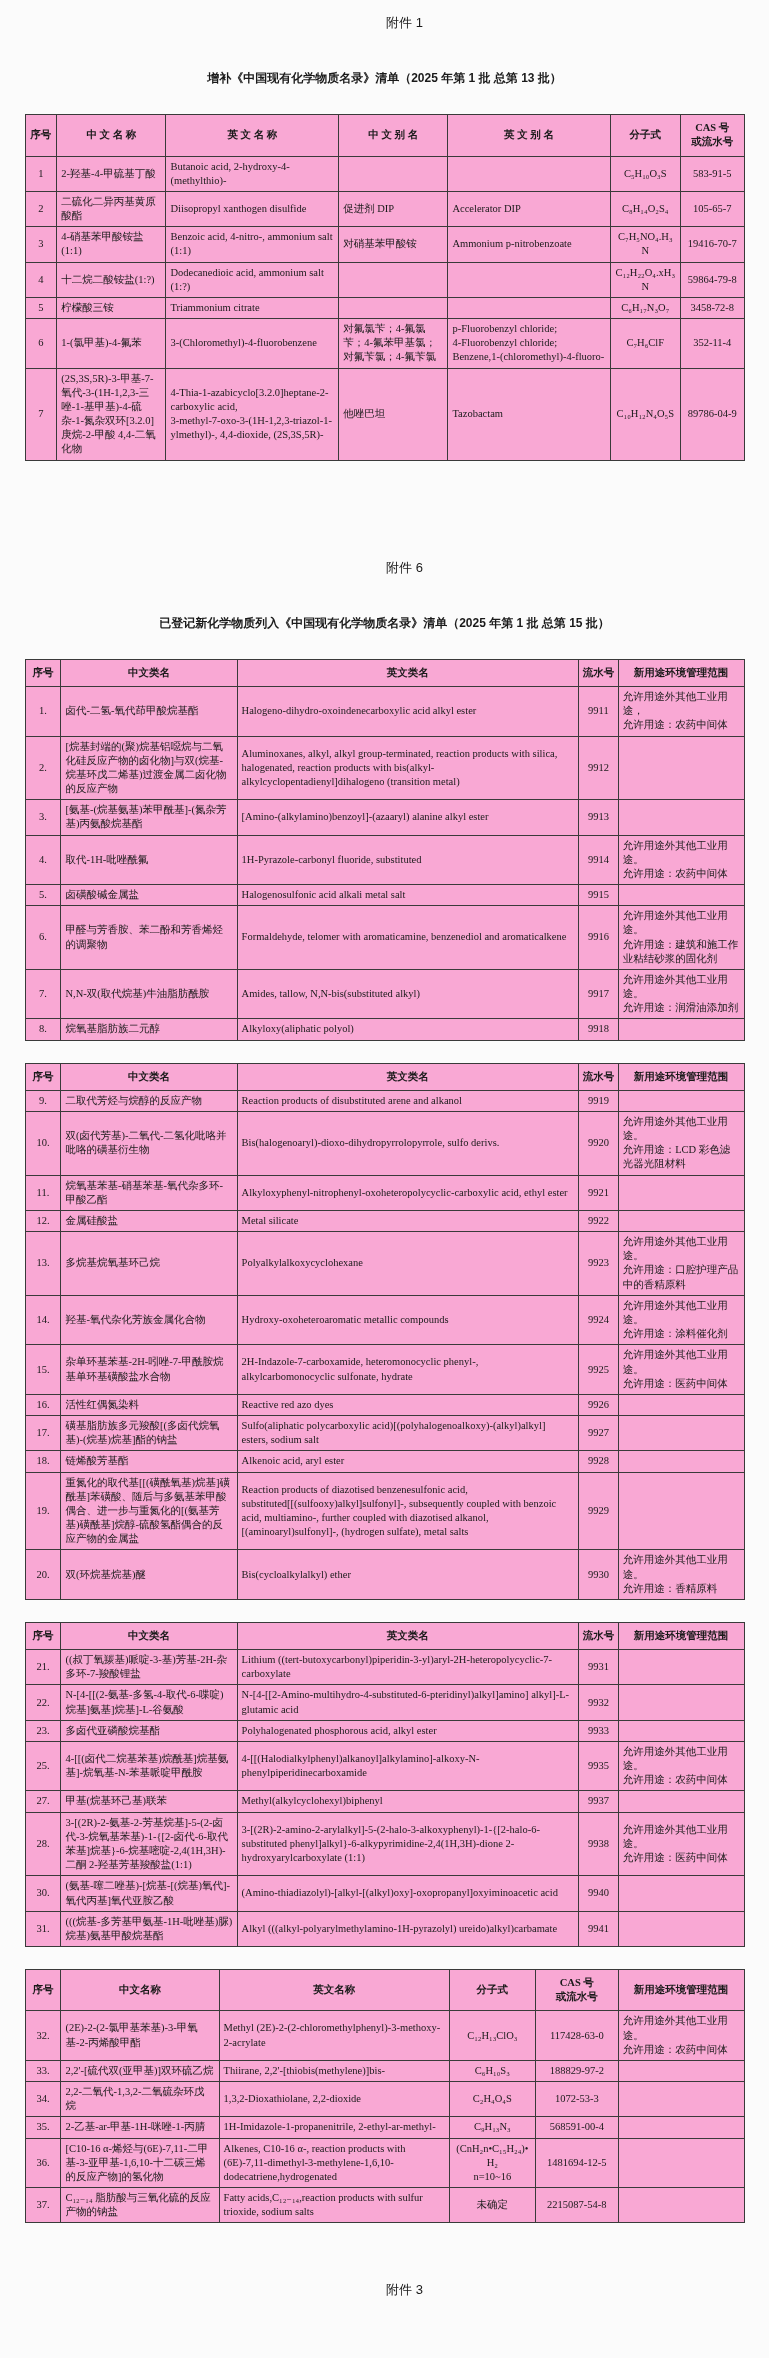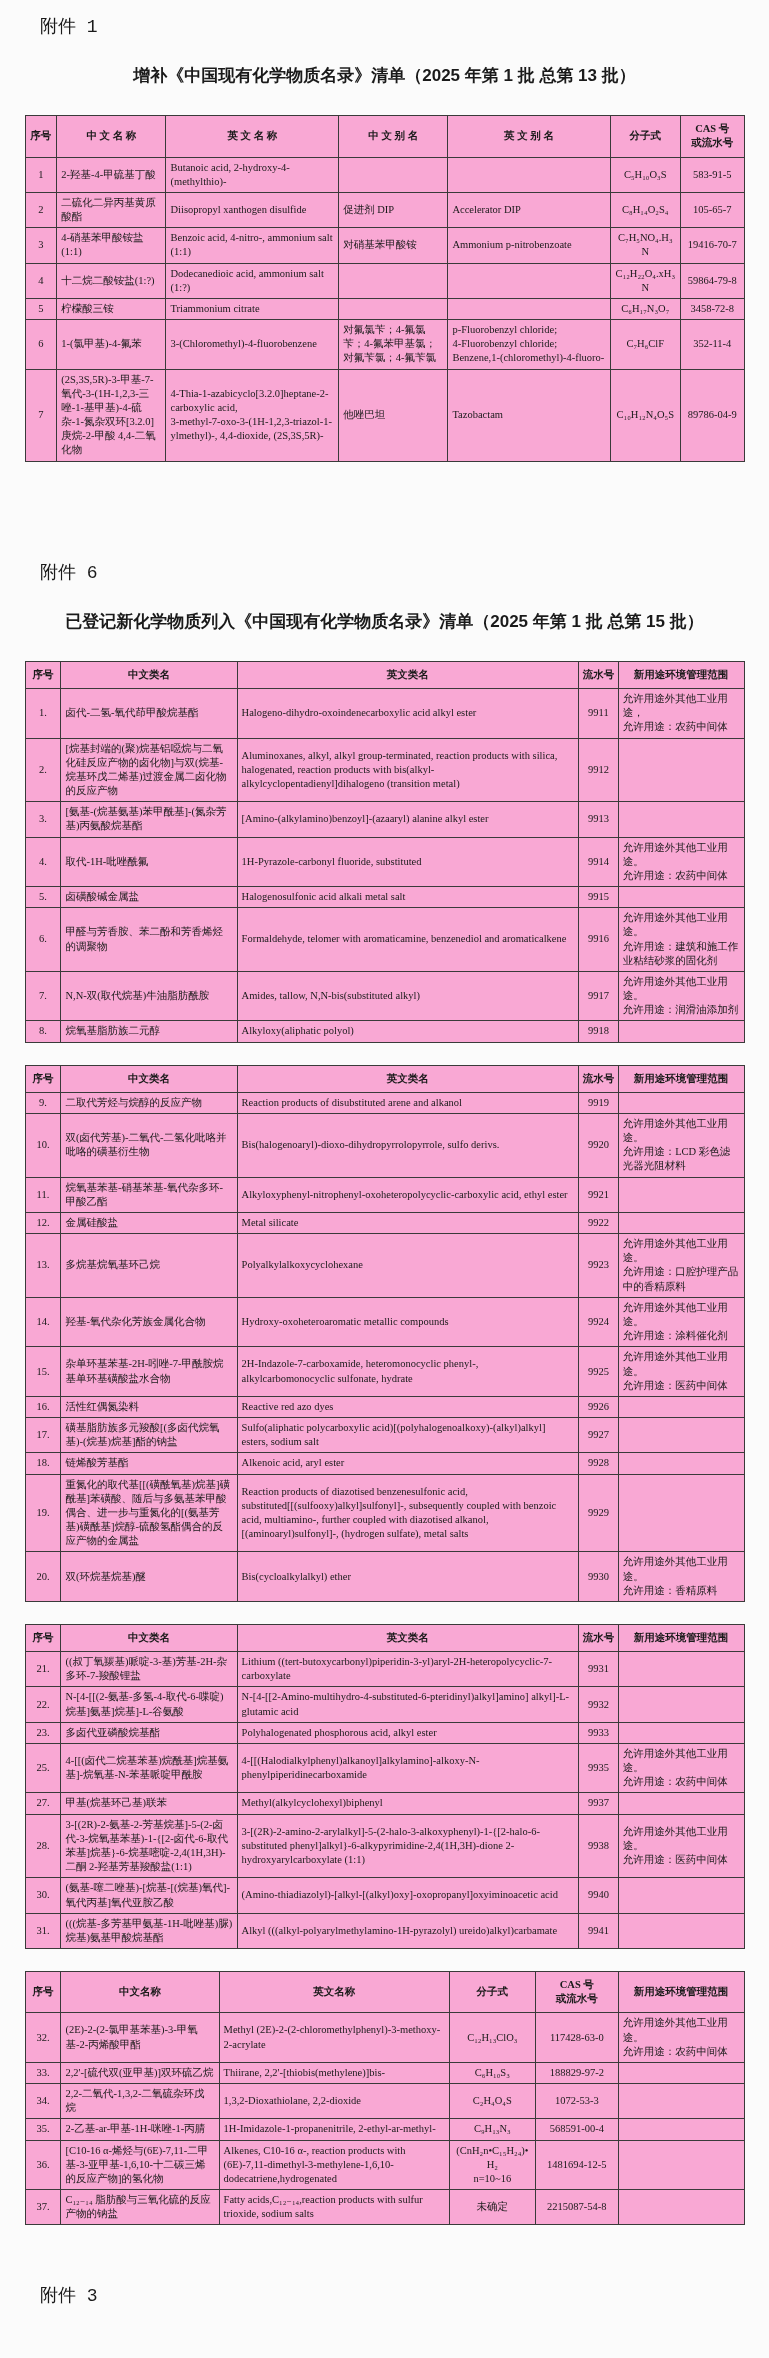--- a/index.html
+++ b/index.html
@@ -10,29 +10,30 @@
     color: #1a1a1a;
   }
   .page {
     width: 769px;
     min-height: 2358px;
     background: #fbfbfb;
     box-sizing: border-box;
     padding-top: 8px;
   }
   .att-label {
-    font-size: 18px;
+    font-size: 13px;
     margin: 6px 0 0 40px;
-    font-family: Liberation Mono, monospace;
+    font-family: Liberation Sans, sans-serif;
+    text-align: center;
   }
   .doc-title {
     text-align: center;
     font-weight: bold;
-    font-size: 17px;
-    margin: 24px 30px 26px 30px;
+    font-size: 12px;
+    margin: 37px 30px 26px 30px;
     line-height: 1.6;
     font-family: "Liberation Sans", "DejaVu Sans", sans-serif;
   }
   table.data-table {
     width: 720px;
     margin: 0 auto 22px auto;
     border-collapse: collapse;
     table-layout: fixed;
     font-size: 10.5px;
     background: #f9a8d4;

